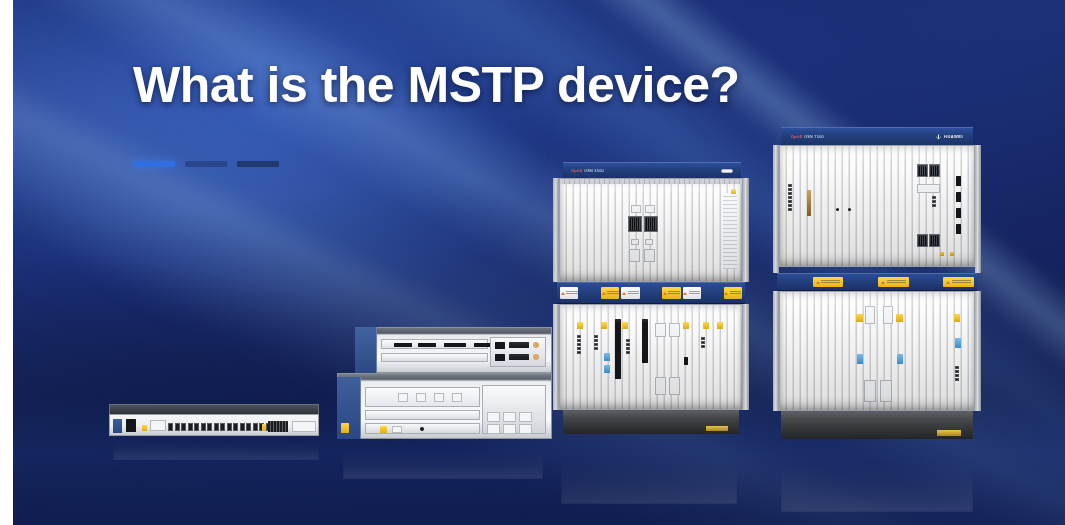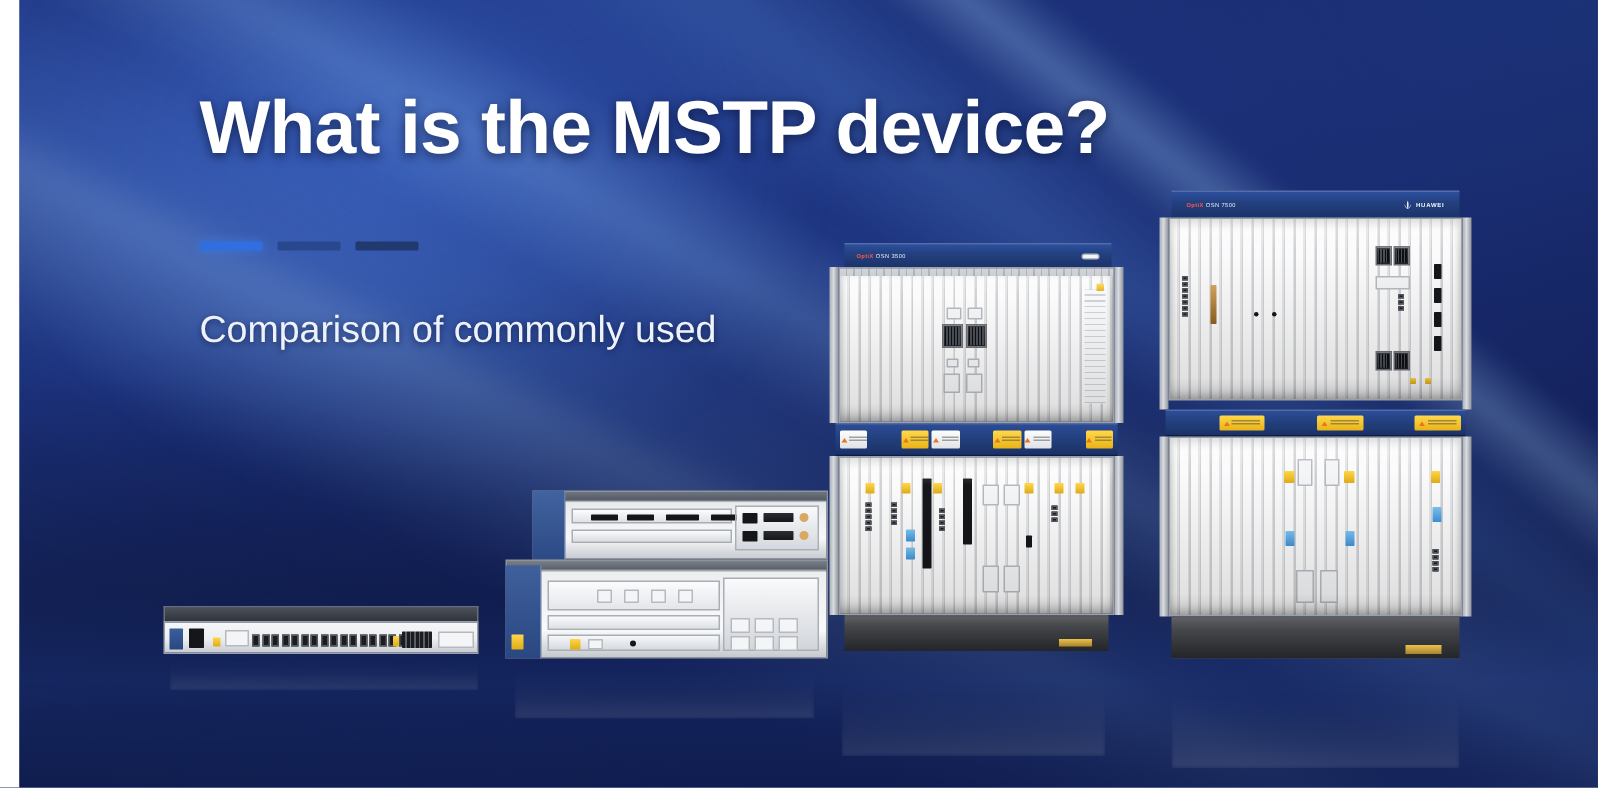--- a/index.html
+++ b/index.html
@@ -256,21 +256,20 @@
 
   <div class="copy">
     <div class="headline">What is the MSTP device?</div>
 
     <div class="dashes">
       <span class="dash d1"></span>
       <span class="dash d2"></span>
       <span class="dash d3"></span>
     </div>
 
-    <div class="sub1">Comparison of commonly used</div>
   </div>
 
   <div class="device" style="left:760px; top:127px; width:208px; height:315px;">
 
     <div class="navy-head" style="position:absolute; left:8px; top:0; width:192px; height:18px; padding:0 10px; justify-content:space-between;">
       <span class="prod-label">
         <span class="hot">OptiX</span>&nbsp;<span>OSN 7500</span>
       </span>
       <span class="brand">
         <svg class="brand-mark" viewBox="0 0 20 20">

